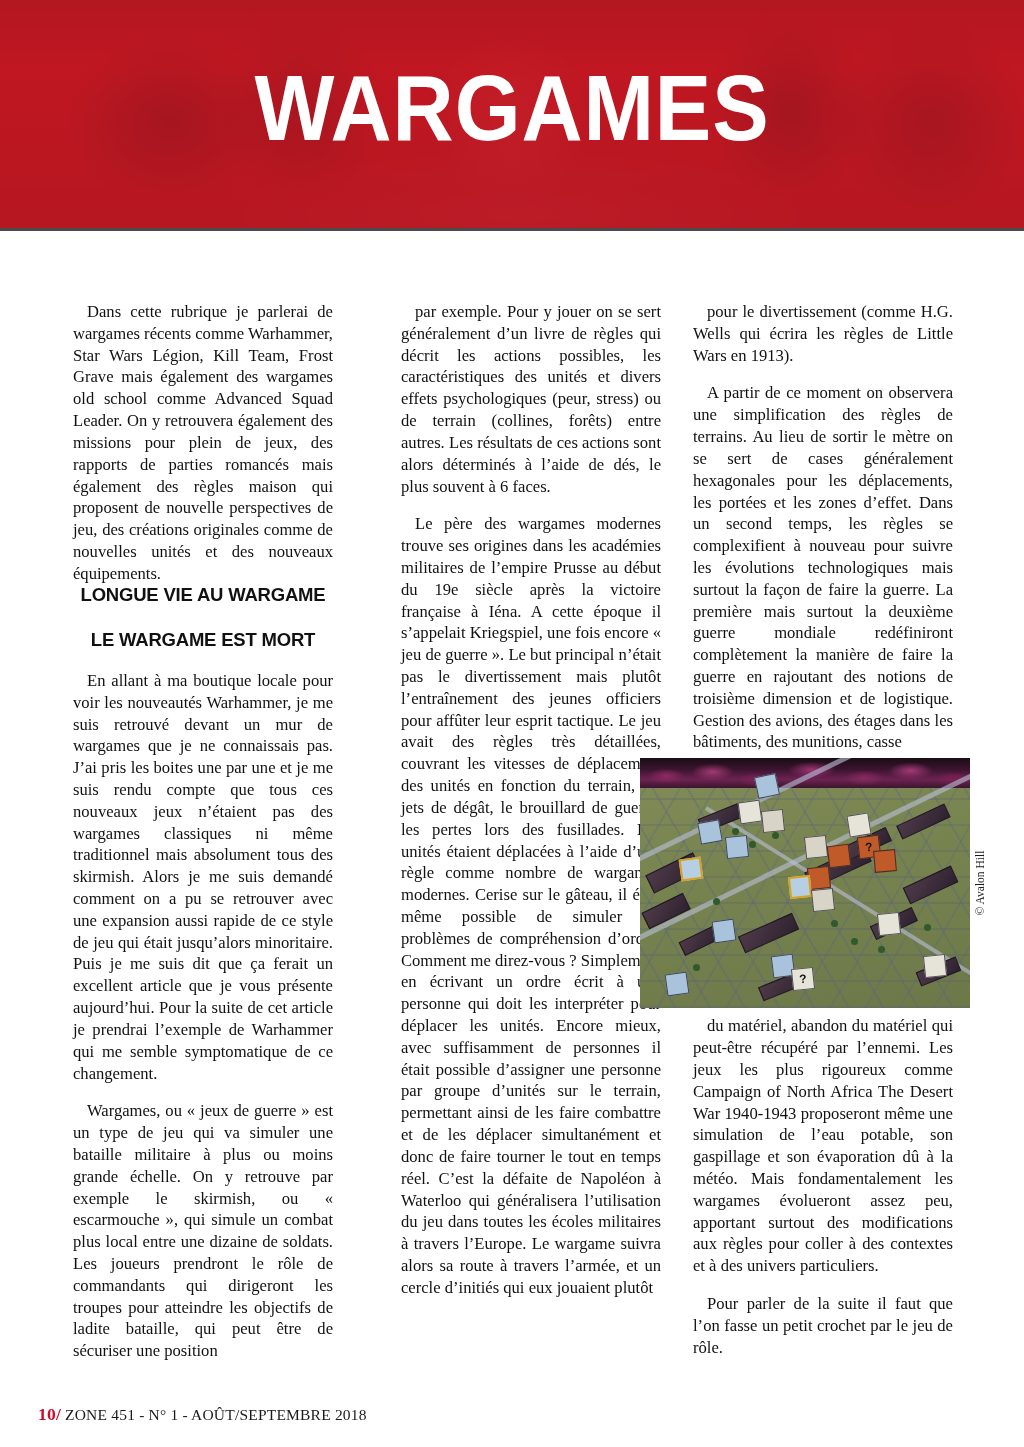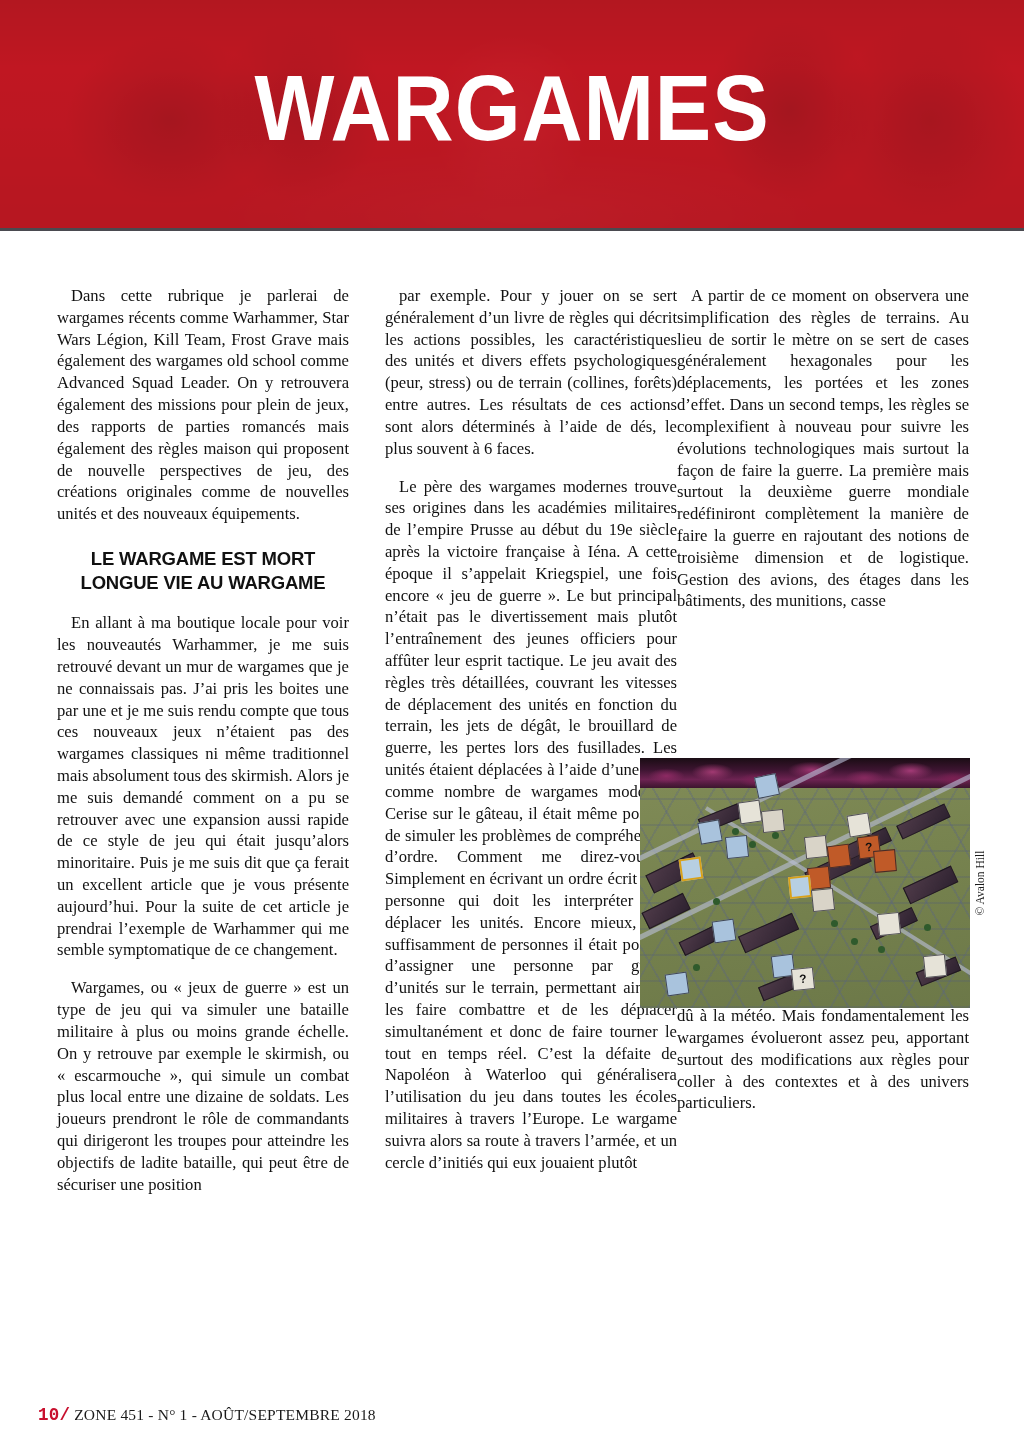--- a/index.html
+++ b/index.html
@@ -83,21 +83,21 @@
     line-height: 1.315;
     text-align: justify;
     color: #111111;
     hyphens: none;
   }
   .col1 { left: 0px; }
   .col2 { left: 328px; }
   .col3 { left: 620px; width: 292px; }
 
   .col p {
-    margin: 0;
+    margin: 16px;
     text-indent: 14px;
   }
   .col p.noind { text-indent: 0; }
   .col p + p { margin-top: 16px; }
 
   .subhead {
     font-family: "Liberation Sans", sans-serif;
     font-weight: 700;
     font-size: 18.5px;
     line-height: 1.28;
@@ -211,52 +211,53 @@
     bottom: 22px;
     font-family: "Liberation Serif", serif;
     font-size: 15.5px;
     color: #1a1a1a;
     letter-spacing: 0.2px;
   }
   .footer .pageno {
     color: #c8102e;
     font-weight: 700;
     font-size: 17.5px;
-    font-family: Liberation Mono, monospace;
   }
 </style>
 </head>
 <body>
 
 <div class="banner">
   <div class="banner-photo"></div>
   <div class="banner-tint"></div>
   <div class="banner-wash"></div>
 </div>
 <div class="banner-title">WARGAMES</div>
 <div class="banner-rule"></div>
 
 <div class="cols">
 
   <div class="col col1">
     <p>Dans cette rubrique je parlerai de wargames récents comme Warhammer, Star Wars Légion, Kill Team, Frost Grave mais également des wargames old school comme Advanced Squad Leader. On y retrouvera également des missions pour plein de jeux, des rapports de parties romancés mais également des règles maison qui proposent de nouvelle perspectives de jeu, des créations originales comme de nouvelles unités et des nouveaux équipements.</p>
+    <p class="subhead noind" style="margin-top:-18px !important;margin-bottom:18px !important;">LONGUE VIE AU WARGAME</p>
     <p class="subhead noind">LE WARGAME EST MORT</p>
-    <p class="subhead noind" style="margin-top:-18px !important;margin-bottom:18px !important;">LONGUE VIE AU WARGAME</p>
     <p>En allant à ma boutique locale pour voir les nouveautés Warhammer, je me suis retrouvé devant un mur de wargames que je ne connaissais pas. J’ai pris les boites une par une et je me suis rendu compte que tous ces nouveaux jeux n’étaient pas des wargames classiques ni même traditionnel mais absolument tous des skirmish. Alors je me suis demandé comment on a pu se retrouver avec une expansion aussi rapide de ce style de jeu qui était jusqu’alors minoritaire. Puis je me suis dit que ça ferait un excellent article que je vous présente aujourd’hui. Pour la suite de cet article je prendrai l’exemple de Warhammer qui me semble symptomatique de ce changement.</p>
     <p>Wargames, ou « jeux de guerre » est un type de jeu qui va simuler une bataille militaire à plus ou moins grande échelle. On y retrouve par exemple le skirmish, ou « escarmouche », qui simule un combat plus local entre une dizaine de soldats. Les joueurs prendront le rôle de commandants qui dirigeront les troupes pour atteindre les objectifs de ladite bataille, qui peut être de sécuriser une position</p>
   </div>
 
   <div class="col col2">
     <p>par exemple. Pour y jouer on se sert généralement d’un livre de règles qui décrit les actions possibles, les caractéristiques des unités et divers effets psychologiques (peur, stress) ou de terrain (collines, forêts) entre autres. Les résultats de ces actions sont alors déterminés à l’aide de dés, le plus souvent à 6 faces.</p>
     <p>Le père des wargames modernes trouve ses origines dans les académies militaires de l’empire Prusse au début du 19e siècle après la victoire française à Iéna. A cette époque il s’appelait Kriegspiel, une fois encore « jeu de guerre ». Le but principal n’était pas le divertissement mais plutôt l’entraînement des jeunes officiers pour affûter leur esprit tactique. Le jeu avait des règles très détaillées, couvrant les vitesses de déplacement des unités en fonction du terrain, les jets de dégât, le brouillard de guerre, les pertes lors des fusillades. Les unités étaient déplacées à l’aide d’une règle comme nombre de wargames modernes. Cerise sur le gâteau, il était même possible de simuler les problèmes de compréhension d’ordre. Comment me direz-vous ? Simplement en écrivant un ordre écrit à une personne qui doit les interpréter pour déplacer les unités. Encore mieux, avec suffisamment de personnes il était possible d’assigner une personne par groupe d’unités sur le terrain, permettant ainsi de les faire combattre et de les déplacer simultanément et donc de faire tourner le tout en temps réel. C’est la défaite de Napoléon à Waterloo qui généralisera l’utilisation du jeu dans toutes les écoles militaires à travers l’Europe. Le wargame suivra alors sa route à travers l’armée, et un cercle d’initiés qui eux jouaient plutôt</p>
   </div>
 
   <div class="col col3">
+    <p>pour le divertissement (comme H.G. Wells qui écrira les règles de Little Wars en 1913).</p>
     <p>A partir de ce moment on observera une simplification des règles de terrains. Au lieu de sortir le mètre on se sert de cases généralement hexagonales pour les déplacements, les portées et les zones d’effet. Dans un second temps, les règles se complexifient à nouveau pour suivre les évolutions technologiques mais surtout la façon de faire la guerre. La première mais surtout la deuxième guerre mondiale redéfiniront complètement la manière de faire la guerre en rajoutant des notions de troisième dimension et de logistique. Gestion des avions, des étages dans les bâtiments, des munitions, casse</p>
     <p style="margin-top:262px !important;">du matériel, abandon du matériel qui peut-être récupéré par l’ennemi. Les jeux les plus rigoureux comme Campaign of North Africa The Desert War 1940-1943 proposeront même une simulation de l’eau potable, son gaspillage et son évaporation dû à la météo. Mais fondamentalement les wargames évolueront assez peu, apportant surtout des modifications aux règles pour coller à des contextes et à des univers particuliers.</p>
+    <p>Pour parler de la suite il faut que l’on fasse un petit crochet par le jeu de rôle.</p>
   </div>
 
 </div>
 
 <div class="photo-wrap">
   <div class="photo">
     <div class="sky"></div>
     <div class="foliage"></div>
     <div class="board">
       <div class="road r1"></div>

